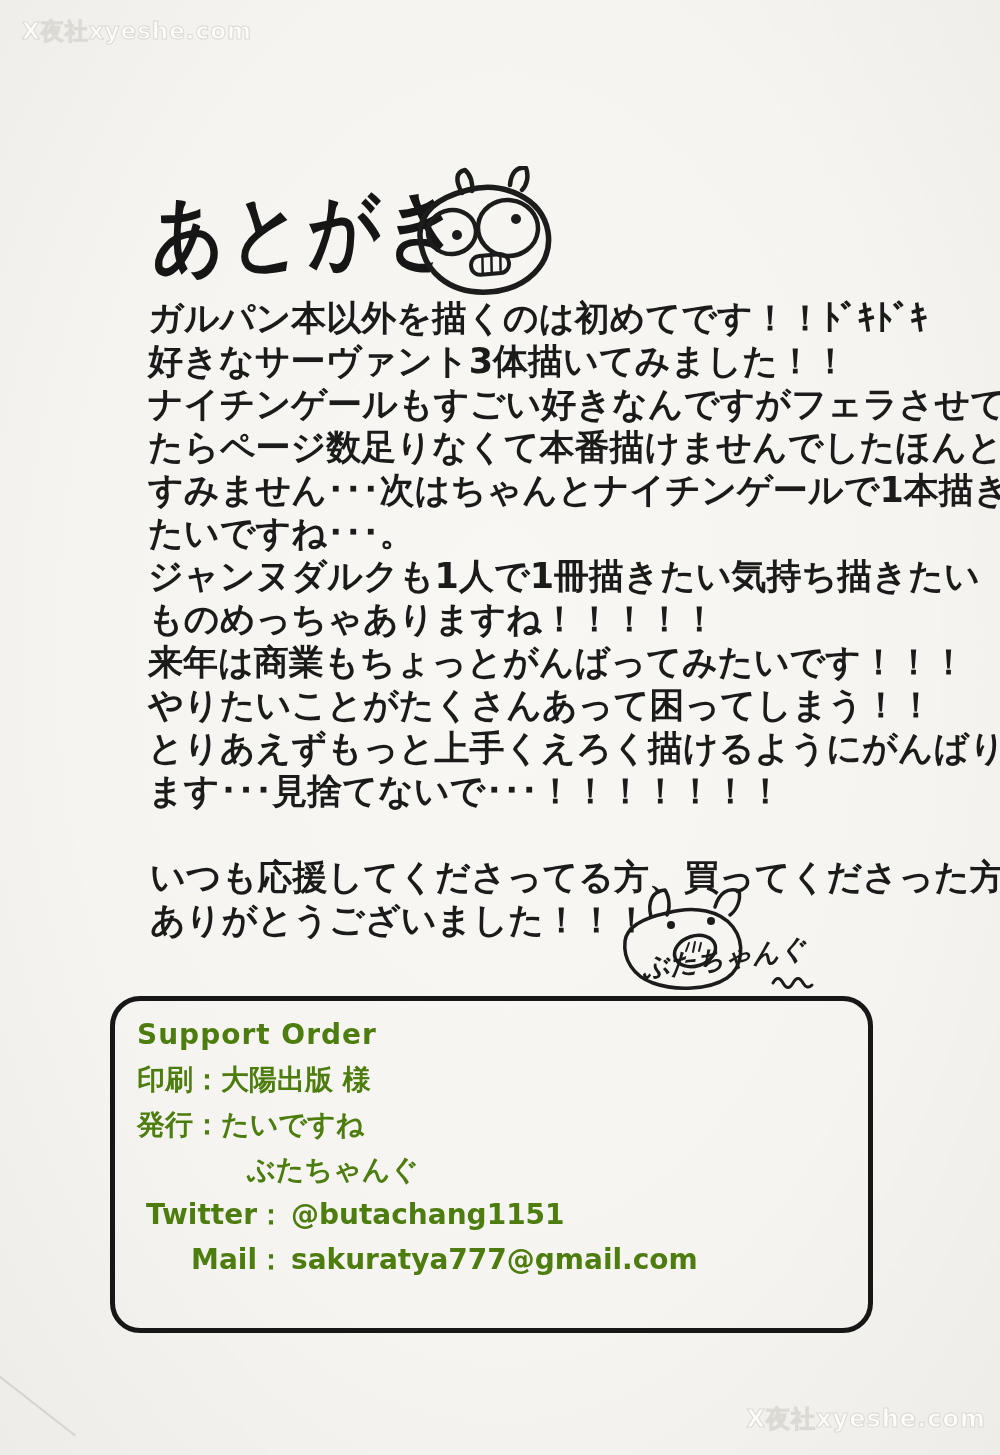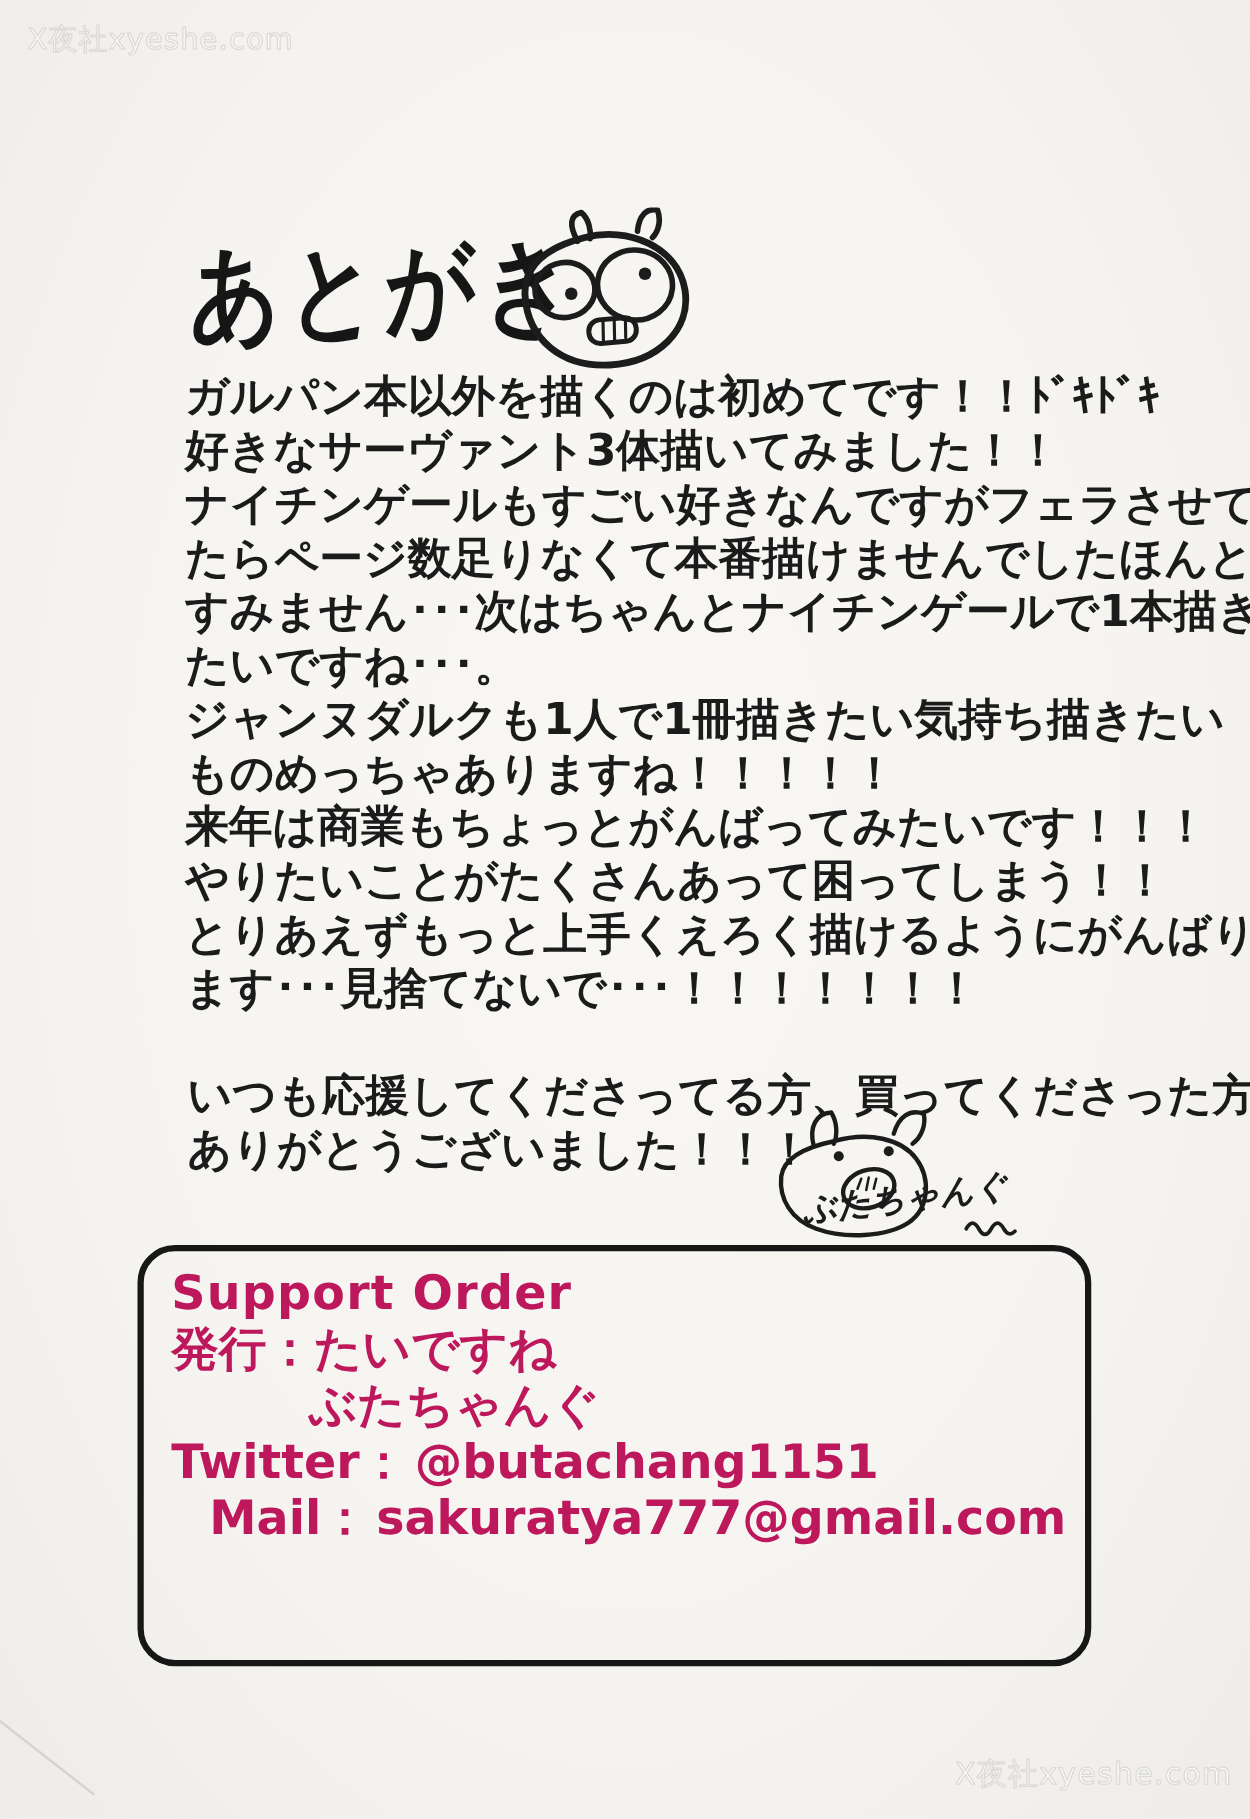--- a/index.html
+++ b/index.html
@@ -11,21 +11,21 @@
     color: #1c1c1c;
   }
   .page { position: absolute; inset: 0; }
 
   
   .watermark {
     position: absolute;
     color: #fdfcfa;
     -webkit-text-stroke: 1px #dcdad5;
     text-shadow: 0 0 1px #dcdad5;
-    font-weight: normal;
+    font-weight: bold;
     letter-spacing: 1px;
     user-select: none;
     text-align: center;
   }
   .wm-tl { left: 22px; top: 16px; font-size: 23px; }
   .wm-br { right: 14px; bottom: 20px; font-size: 24px; }
 
   
   .title {
     position: absolute; left: 150px; top: 180px;
@@ -54,22 +54,22 @@
 
   
   .colophon {
     position: absolute; left: 110px; top: 996px;
     width: 763px; height: 337px;
     border: 5px solid #171717; border-radius: 30px;
     box-sizing: border-box;
     padding: 11px 20px 0 22px;
   }
   .c-line {
-    font-size: 38px; line-height: 45px; font-weight: 600;
-    color: #be185d; white-space: nowrap;
+    font-size: 28px; line-height: 45px; font-weight: 600;
+    color: #4d7c0f; white-space: nowrap;
   }
   .c-title { letter-spacing: 1px; }
   .c-indent { padding-left: 110px; }
   .c-contact { display: flex; font-weight: 700; text-align: right; }
   .c-label { min-width: 120px; }
   .c-sep { margin-right: 6px; }
 
   
   .corner-artifact {
     position: absolute; left: -14px; top: 1404px; width: 100px;
@@ -138,20 +138,21 @@
     <ellipse class="ln" stroke-width="3.5" cx="80" cy="66" rx="21" ry="15" transform="rotate(-18 80 66)"></ellipse>
     <path class="ln" stroke-width="2" d="M74 58 L71 66 M80 57 L78 67 M86 58 L84 66"></path>
 
     <text x="28" y="92" font-size="27" font-style="italic" font-weight="bold" fill="#1c1c1c" transform="rotate(-7 28 92)" font-family="'DejaVu Sans', sans-serif">ぶたちゃんぐ</text>
 
     <path class="ln" stroke-width="3" d="M158 98 q5 -9 10 0 q5 9 10 0 q5 -9 10 0 q4 7 9 2"></path>
   </svg>
 
   <div class="colophon">
     <div class="c-line c-title">Support Order</div>
+    <div class="c-line">印刷：大陽出版 様</div>
     <div class="c-line">発行：たいですね</div>
     <div class="c-line c-indent">ぶたちゃんぐ</div>
     <div class="c-line c-contact">
       <span class="c-label">Twitter</span>
         <span class="c-sep">：</span>
         <span>@butachang1151</span>
     </div>
     <div class="c-line c-contact">
       <span class="c-label">Mail</span>
         <span class="c-sep">：</span>

